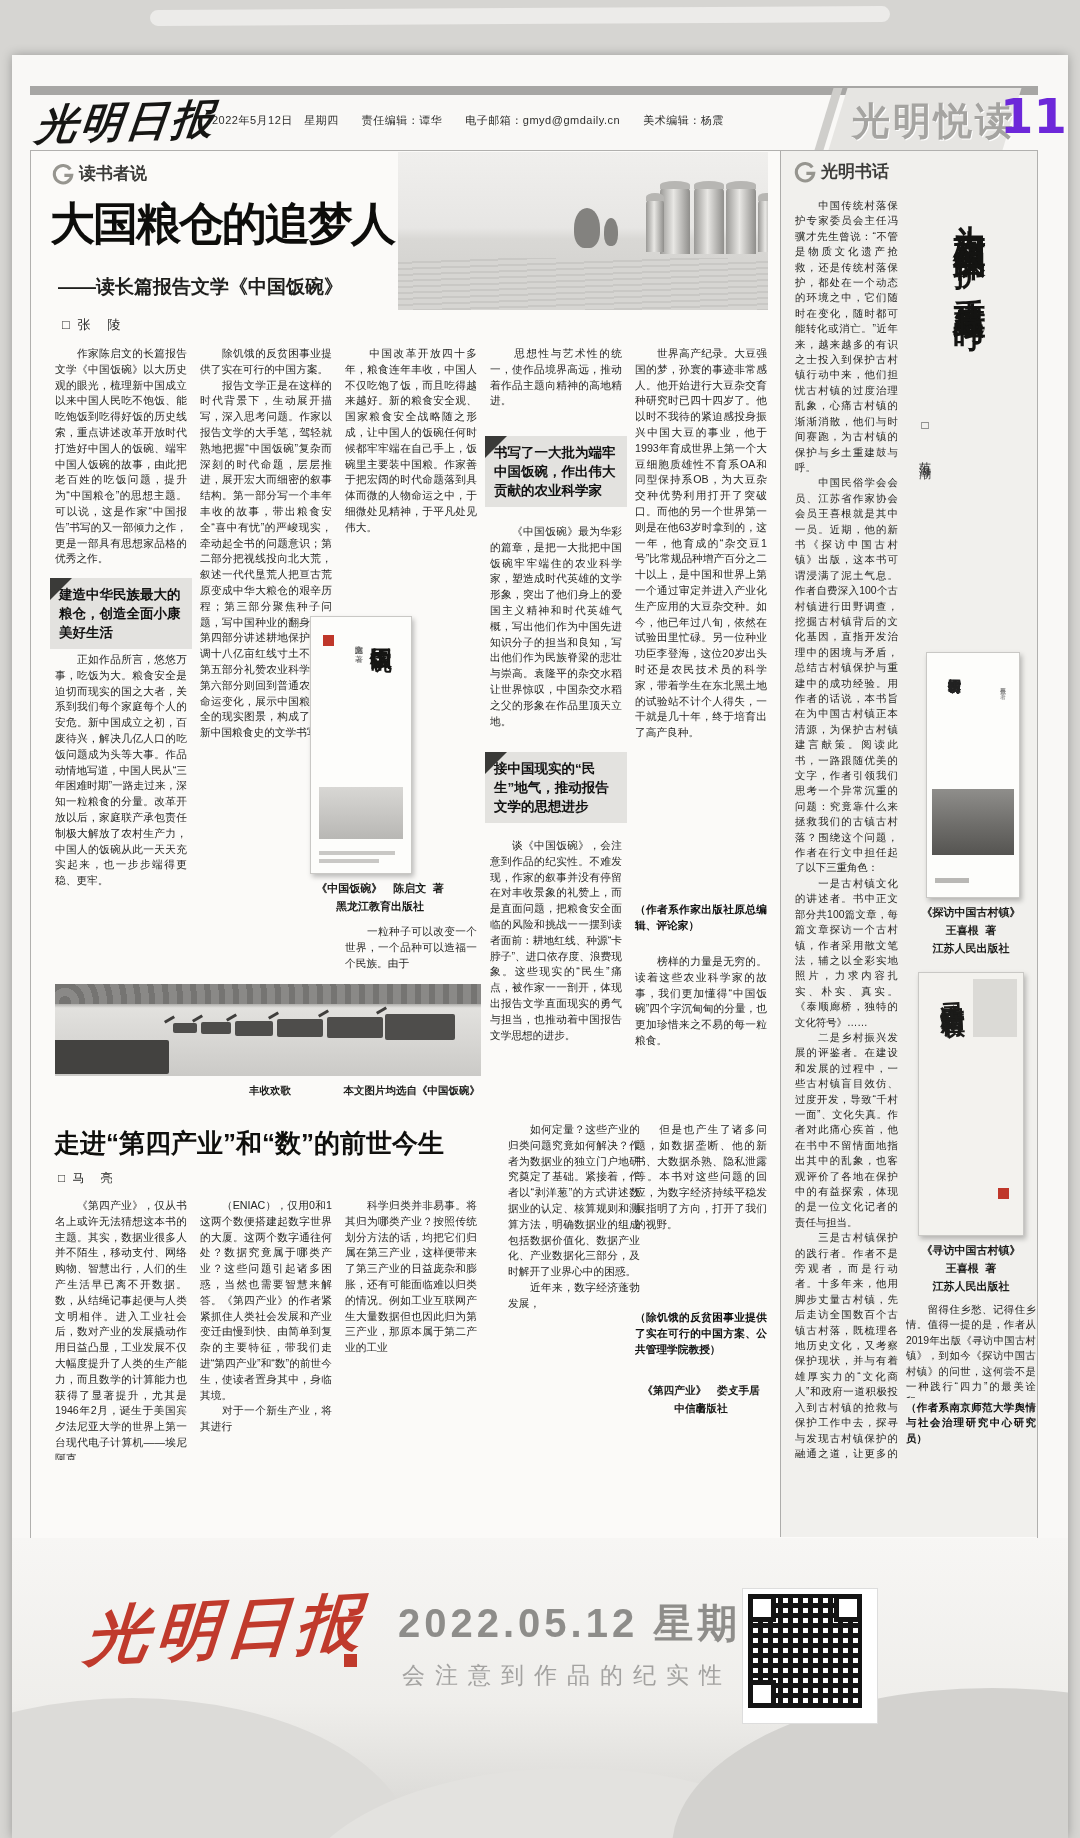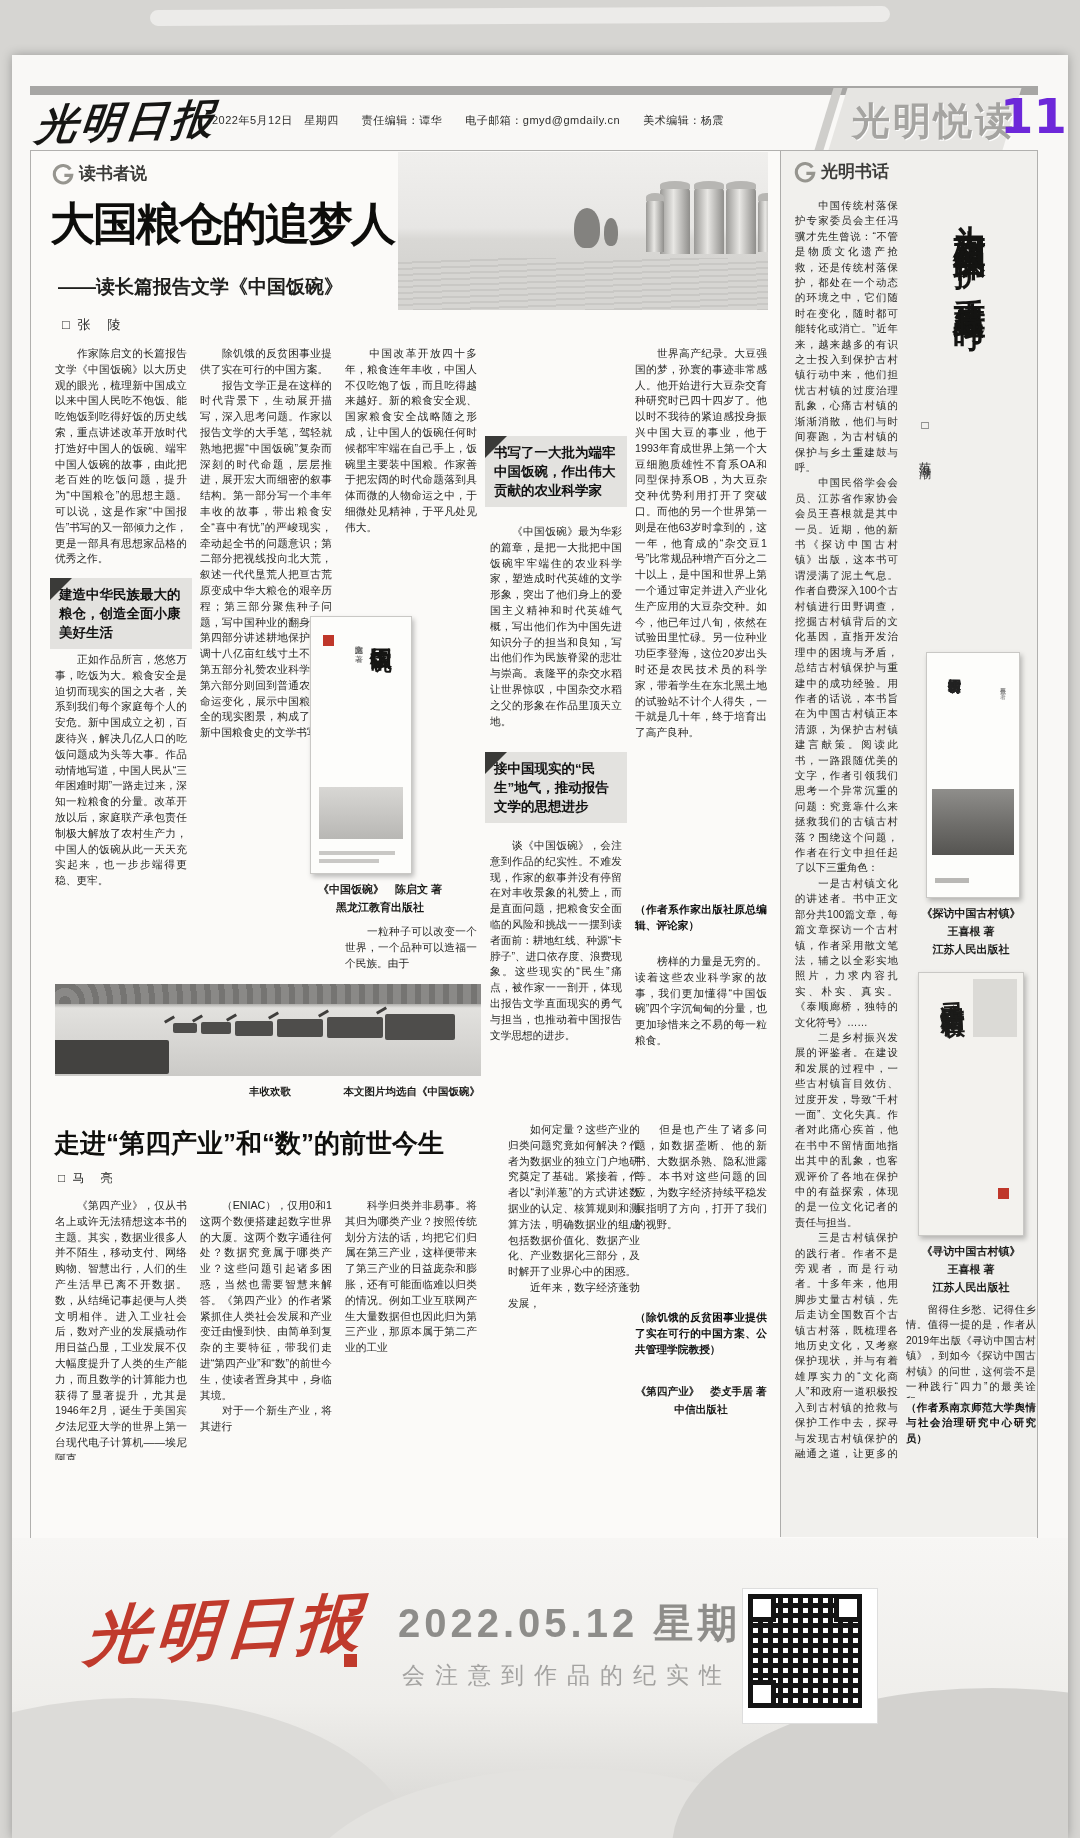--- a/index.html
+++ b/index.html
@@ -30,21 +30,21 @@
   .silo{position:absolute;background:linear-gradient(90deg,#9a9996 0%,#e8e7e4 45%,#8f8e8b 100%);border-radius:4px 4px 0 0;}
   .silo:before{content:"";position:absolute;left:0;right:0;top:-7px;height:8px;background:#b7b6b3;border-radius:50% 50% 0 0;}
   .tree{position:absolute;background:#83827f;border-radius:50% 50% 40% 40%;}
   .fieldrows{position:absolute;left:0;right:0;bottom:0;height:52px;background:repeating-linear-gradient(178deg,#d6d5d2 0 4px,#c9c8c5 4px 6px);}
   .txt{font-size:10.7px;line-height:15.8px;text-align:justify;color:#262624;white-space:pre-line;overflow:hidden;}
   .narrow{font-size:10.4px;line-height:15.4px;}
   .subhead{background:#e3e2df;padding:7px 9px 7px 9px;font-size:13.5px;line-height:19px;font-weight:bold;color:#111;}
   .subhead .tri{position:absolute;left:0;top:0;width:0;height:0;border-top:22px solid #3a3a38;border-right:22px solid transparent;}
   .bookcover{background:#fdfdfb;border:1px solid #c9c8c5;box-shadow:2px 3px 5px rgba(0,0,0,.25);overflow:hidden;}
   .vtext{writing-mode:vertical-rl;text-orientation:upright;}
-  .cap{font-weight:bold;color:#1c1c1a;text-align:center;font-size:11px;line-height:18px;}
+  .cap{font-weight:bold;color:#1c1c1a;text-align:center;font-size:11px;line-height:18px;font-family:Liberation Mono, monospace;}
   .photo-harvest{left:55px;top:984px;width:426px;height:92px;overflow:hidden;background:linear-gradient(180deg,#8e8d8a 0%,#9a9996 20%,#e2e1de 26%,#d8d7d4 60%,#cbcac7 100%);}
   .treeline{position:absolute;left:0;top:0;right:0;height:20px;background:repeating-radial-gradient(circle at 10px 18px,#757472 0 6px,#8a8987 6px 14px);}
   .harv{position:absolute;background:#4e4d4b;border-radius:2px;}
   .harv:before{content:"";position:absolute;left:-9px;top:-5px;width:11px;height:3px;background:#3f3e3c;transform:rotate(-30deg);}
   .attrib{font-size:10.7px;line-height:15.8px;font-weight:bold;color:#111;text-align:justify;}
   .title-2{left:54px;top:1126px;font-size:26px;font-weight:900;color:#0f0f0d;letter-spacing:0;white-space:nowrap;}
   
   .vtitle{writing-mode:vertical-rl;text-orientation:upright;font-size:32px;font-weight:900;color:#141412;letter-spacing:5px;}
   .vauthor{writing-mode:vertical-rl;text-orientation:upright;font-size:12px;color:#333;letter-spacing:3px;}
   
@@ -114,20 +114,21 @@
     <div class="vtext" style="position:absolute;right:48px;top:22px;font-size:8px;color:#555;">陈启文 著</div>
     <div style="position:absolute;left:12px;top:18px;width:11px;height:11px;background:#bf372a;"></div>
     <div style="position:absolute;left:8px;bottom:34px;right:8px;height:52px;background:linear-gradient(180deg,#d8d7d4,#b8b7b4);"></div>
     <div style="position:absolute;left:8px;bottom:10px;width:60px;height:4px;background:#c9c8c5;"></div>
     <div style="position:absolute;left:8px;bottom:18px;width:76px;height:4px;background:#c9c8c5;"></div>
   </div>
   <div class="abs cap" style="left:300px;top:880px;width:160px;">《中国饭碗》　陈启文 著</div>
   <div class="abs cap" style="left:300px;top:898px;width:160px;">黑龙江教育出版社</div>
   <div class="abs txt" style="left:345px;top:924px;width:132px;height:56px;">　　一粒种子可以改变一个世界，一个品种可以造福一个民族。由于</div>
 
+  <div class="abs txt" style="left:490px;top:346px;width:132px;height:86px;">　　思想性与艺术性的统一，使作品境界高远，推动着作品主题向精神的高地精进。</div>
   <div class="abs subhead" style="left:485px;top:436px;width:124px;"><span class="tri"></span><span>书写了一大批为端牢中国饭碗，作出伟大贡献的农业科学家</span></div>
   <div class="abs txt" style="left:490px;top:524px;width:132px;height:222px;">　　《中国饭碗》最为华彩的篇章，是把一大批把中国饭碗牢牢端住的农业科学家，塑造成时代英雄的文学形象，突出了他们身上的爱国主义精神和时代英雄气概，写出他们作为中国先进知识分子的担当和良知，写出他们作为民族脊梁的悲壮与崇高。袁隆平的杂交水稻让世界惊叹，中国杂交水稻之父的形象在作品里顶天立地。</div>
   <div class="abs subhead" style="left:485px;top:752px;width:124px;"><span class="tri"></span><span>接中国现实的“民生”地气，推动报告文学的思想进步</span></div>
   <div class="abs txt" style="left:490px;top:838px;width:132px;height:274px;">　　谈《中国饭碗》，会注意到作品的纪实性。不难发现，作家的叙事并没有停留在对丰收景象的礼赞上，而是直面问题，把粮食安全面临的风险和挑战一一摆到读者面前：耕地红线、种源“卡脖子”、进口依存度、浪费现象。这些现实的“民生”痛点，被作家一一剖开，体现出报告文学直面现实的勇气与担当，也推动着中国报告文学思想的进步。</div>
 
   <div class="abs txt" style="left:635px;top:346px;width:132px;height:552px;">　　世界高产纪录。大豆强国的梦，孙寰的事迹非常感人。他开始进行大豆杂交育种研究时已四十四岁了。他以时不我待的紧迫感投身振兴中国大豆的事业，他于1993年育成世界上第一个大豆细胞质雄性不育系OA和同型保持系OB，为大豆杂交种优势利用打开了突破口。而他的另一个世界第一则是在他63岁时拿到的，这一年，他育成的“杂交豆1号”比常规品种增产百分之二十以上，是中国和世界上第一个通过审定并进入产业化生产应用的大豆杂交种。如今，他已年过八旬，依然在试验田里忙碌。另一位种业功臣李登海，这位20岁出头时还是农民技术员的科学家，带着学生在东北黑土地的试验站不计个人得失，一干就是几十年，终于培育出了高产良种。</div>
   <div class="abs attrib" style="left:635px;top:902px;width:132px;">（作者系作家出版社原总编辑、评论家）</div>
   <div class="abs txt" style="left:635px;top:954px;width:132px;height:156px;">　　榜样的力量是无穷的。读着这些农业科学家的故事，我们更加懂得“中国饭碗”四个字沉甸甸的分量，也更加珍惜来之不易的每一粒粮食。</div>
 
   <div class="abs photo-harvest">

